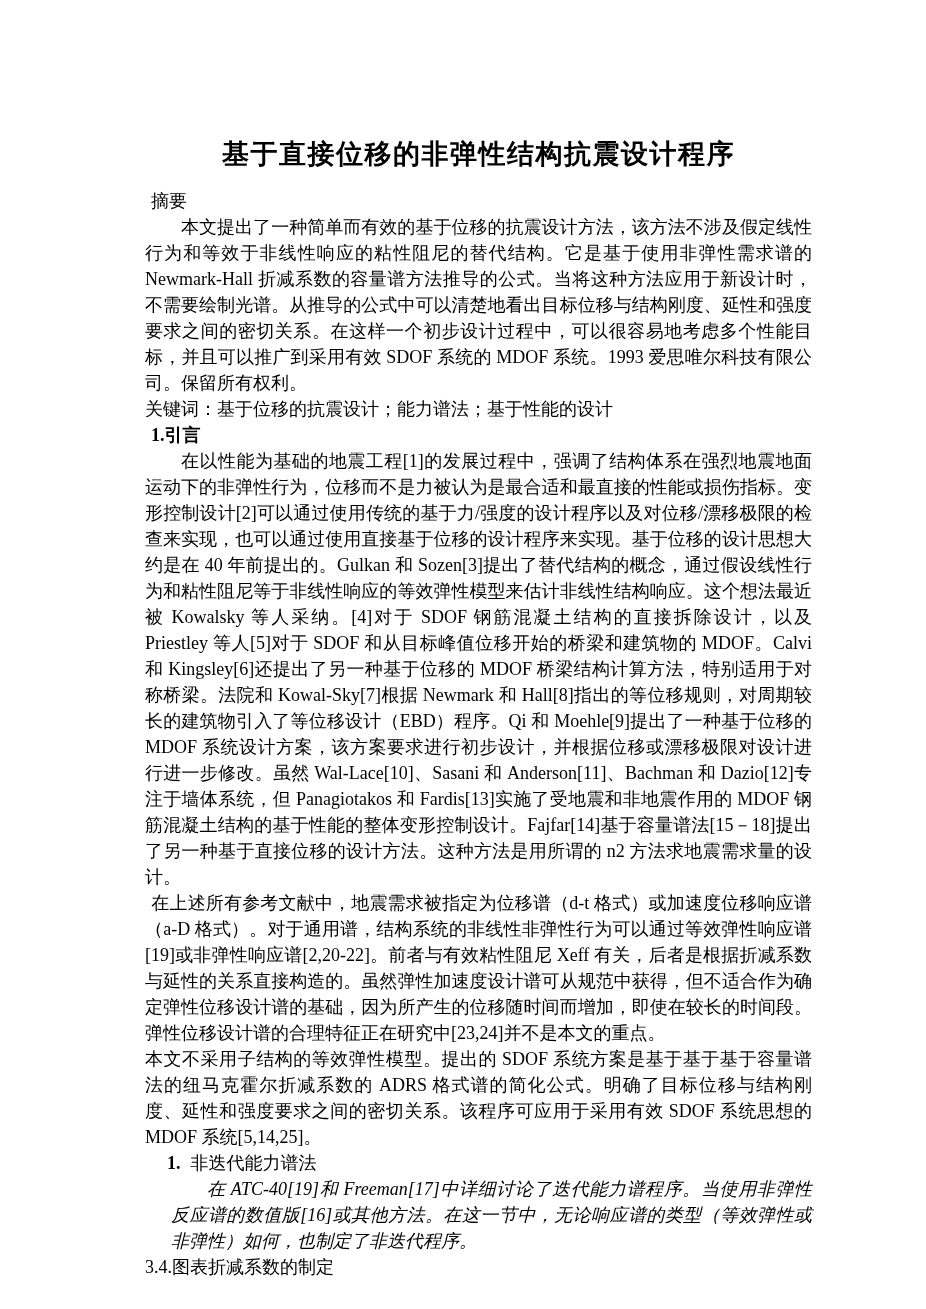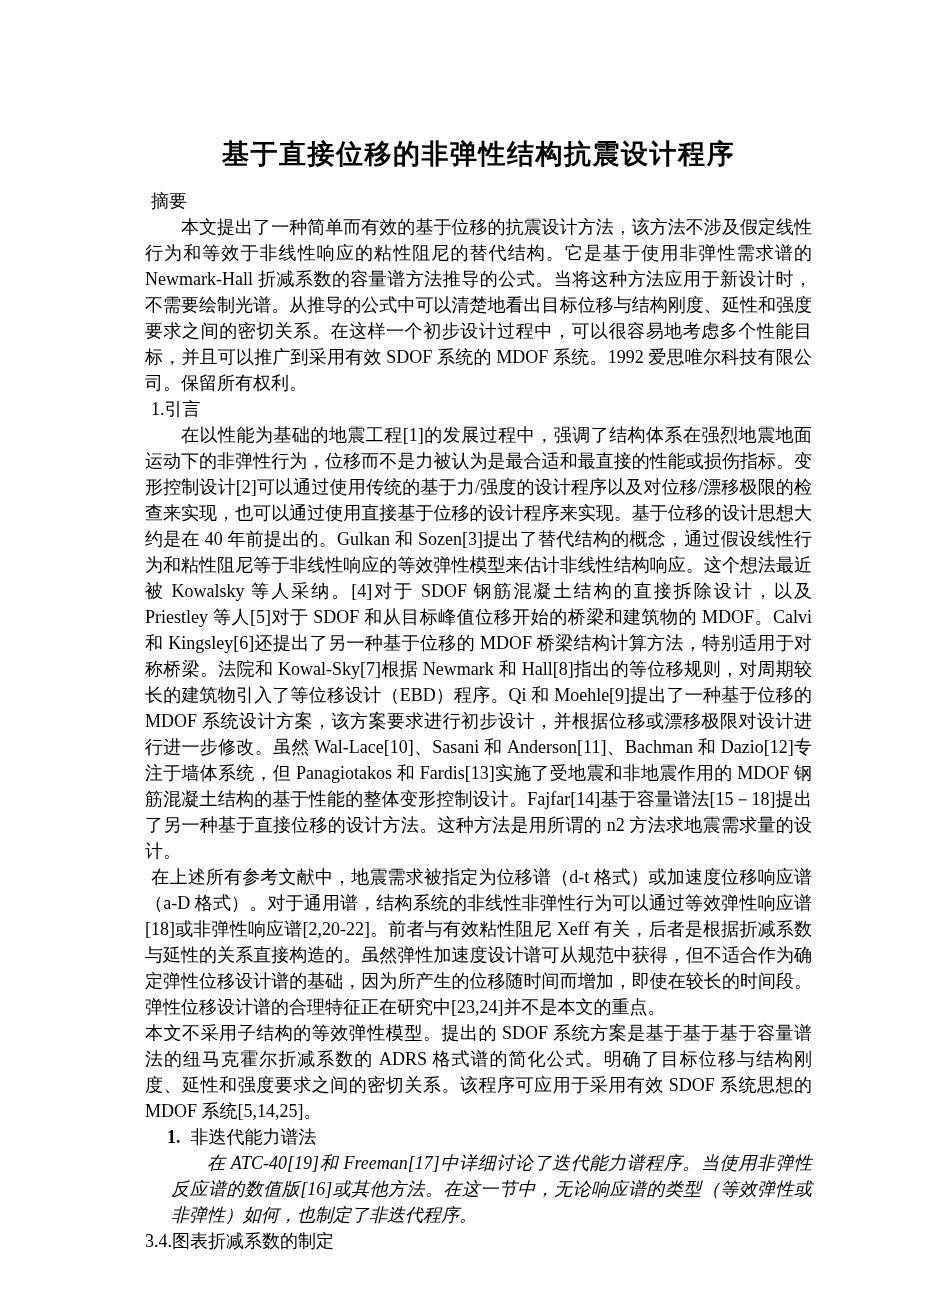--- a/index.html
+++ b/index.html
@@ -28,47 +28,48 @@
   }
   .para {
     font-size: 18px;
     line-height: 26px;
     text-align: justify;
     word-break: break-word;
   }
   .abstract-label { padding-left: 6px; }
   .indent2 { text-indent: 2em; }
   .indent-sm { text-indent: 0.35em; }
-  .lead-sp { padding-left: 6px; }
+  .lead-sp { padding-left: 6px; font-weight: bold; }
   .block-indent {
     margin-left: 26px;
     text-indent: 2em;
     font-style: italic;
   }
   .list-line { padding-left: 22px; }
   .list-line .list-number { font-weight: 700; }
   .list-line .list-text { margin-left: 10px; }
 </style>
 </head>
 <body>
 
 <div class="page">
 
   <h1 class="doc-title">基于直接位移的非弹性结构抗震设计程序</h1>
 
   <p class="para abstract-label">摘要</p>
 
-  <p class="para indent2">本文提出了一种简单而有效的基于位移的抗震设计方法，该方法不涉及假定线性行为和等效于非线性响应的粘性阻尼的替代结构。它是基于使用非弹性需求谱的 Newmark-Hall 折减系数的容量谱方法推导的公式。当将这种方法应用于新设计时，不需要绘制光谱。从推导的公式中可以清楚地看出目标位移与结构刚度、延性和强度要求之间的密切关系。在这样一个初步设计过程中，可以很容易地考虑多个性能目标，并且可以推广到采用有效 SDOF 系统的 MDOF 系统。1992 爱思唯尔科技有限公司。保留所有权利。</p>
+  <p class="para indent2">本文提出了一种简单而有效的基于位移的抗震设计方法，该方法不涉及假定线性行为和等效于非线性响应的粘性阻尼的替代结构。它是基于使用非弹性需求谱的 Newmark-Hall 折减系数的容量谱方法推导的公式。当将这种方法应用于新设计时，不需要绘制光谱。从推导的公式中可以清楚地看出目标位移与结构刚度、延性和强度要求之间的密切关系。在这样一个初步设计过程中，可以很容易地考虑多个性能目标，并且可以推广到采用有效 SDOF 系统的 MDOF 系统。1993 爱思唯尔科技有限公司。保留所有权利。</p>
 
+  <p class="para">关键词：基于位移的抗震设计；能力谱法；基于性能的设计</p>
 
   <p class="para lead-sp">1.引言</p>
 
   <p class="para indent2">在以性能为基础的地震工程[1]的发展过程中，强调了结构体系在强烈地震地面运动下的非弹性行为，位移而不是力被认为是最合适和最直接的性能或损伤指标。变形控制设计[2]可以通过使用传统的基于力/强度的设计程序以及对位移/漂移极限的检查来实现，也可以通过使用直接基于位移的设计程序来实现。基于位移的设计思想大约是在 40 年前提出的。Gulkan 和 Sozen[3]提出了替代结构的概念，通过假设线性行为和粘性阻尼等于非线性响应的等效弹性模型来估计非线性结构响应。这个想法最近被 Kowalsky 等人采纳。[4]对于 SDOF 钢筋混凝土结构的直接拆除设计，以及 Priestley 等人[5]对于 SDOF 和从目标峰值位移开始的桥梁和建筑物的 MDOF。Calvi 和 Kingsley[6]还提出了另一种基于位移的 MDOF 桥梁结构计算方法，特别适用于对称桥梁。法院和 Kowal-Sky[7]根据 Newmark 和 Hall[8]指出的等位移规则，对周期较长的建筑物引入了等位移设计（EBD）程序。Qi 和 Moehle[9]提出了一种基于位移的 MDOF 系统设计方案，该方案要求进行初步设计，并根据位移或漂移极限对设计进行进一步修改。虽然 Wal-Lace[10]、Sasani 和 Anderson[11]、Bachman 和 Dazio[12]专注于墙体系统，但 Panagiotakos 和 Fardis[13]实施了受地震和非地震作用的 MDOF 钢筋混凝土结构的基于性能的整体变形控制设计。Fajfar[14]基于容量谱法[15－18]提出了另一种基于直接位移的设计方法。这种方法是用所谓的 n2 方法求地震需求量的设计。</p>
 
-  <p class="para indent-sm">在上述所有参考文献中，地震需求被指定为位移谱（d-t 格式）或加速度位移响应谱（a-D 格式）。对于通用谱，结构系统的非线性非弹性行为可以通过等效弹性响应谱[18]或非弹性响应谱[2,20-22]。前者与有效粘性阻尼 Xeff 有关，后者是根据折减系数与延性的关系直接构造的。虽然弹性加速度设计谱可从规范中获得，但不适合作为确定弹性位移设计谱的基础，因为所产生的位移随时间而增加，即使在较长的时间段。弹性位移设计谱的合理特征正在研究中[23,24]并不是本文的重点。</p>
+  <p class="para indent-sm">在上述所有参考文献中，地震需求被指定为位移谱（d-t 格式）或加速度位移响应谱（a-D 格式）。对于通用谱，结构系统的非线性非弹性行为可以通过等效弹性响应谱[19]或非弹性响应谱[2,20-22]。前者与有效粘性阻尼 Xeff 有关，后者是根据折减系数与延性的关系直接构造的。虽然弹性加速度设计谱可从规范中获得，但不适合作为确定弹性位移设计谱的基础，因为所产生的位移随时间而增加，即使在较长的时间段。弹性位移设计谱的合理特征正在研究中[23,24]并不是本文的重点。</p>
 
   <p class="para">本文不采用子结构的等效弹性模型。提出的 SDOF 系统方案是基于基于基于容量谱法的纽马克霍尔折减系数的 ADRS 格式谱的简化公式。明确了目标位移与结构刚度、延性和强度要求之间的密切关系。该程序可应用于采用有效 SDOF 系统思想的 MDOF 系统[5,14,25]。</p>
 
   <p class="para list-line">
     <span class="list-number">1.</span><span class="list-text">非迭代能力谱法</span>
   </p>
 
   <p class="para block-indent">在 ATC-40[19]和 Freeman[17]中详细讨论了迭代能力谱程序。当使用非弹性反应谱的数值版[16]或其他方法。在这一节中，无论响应谱的类型（等效弹性或非弹性）如何，也制定了非迭代程序。</p>
 
   <p class="para">3.4.图表折减系数的制定</p>

